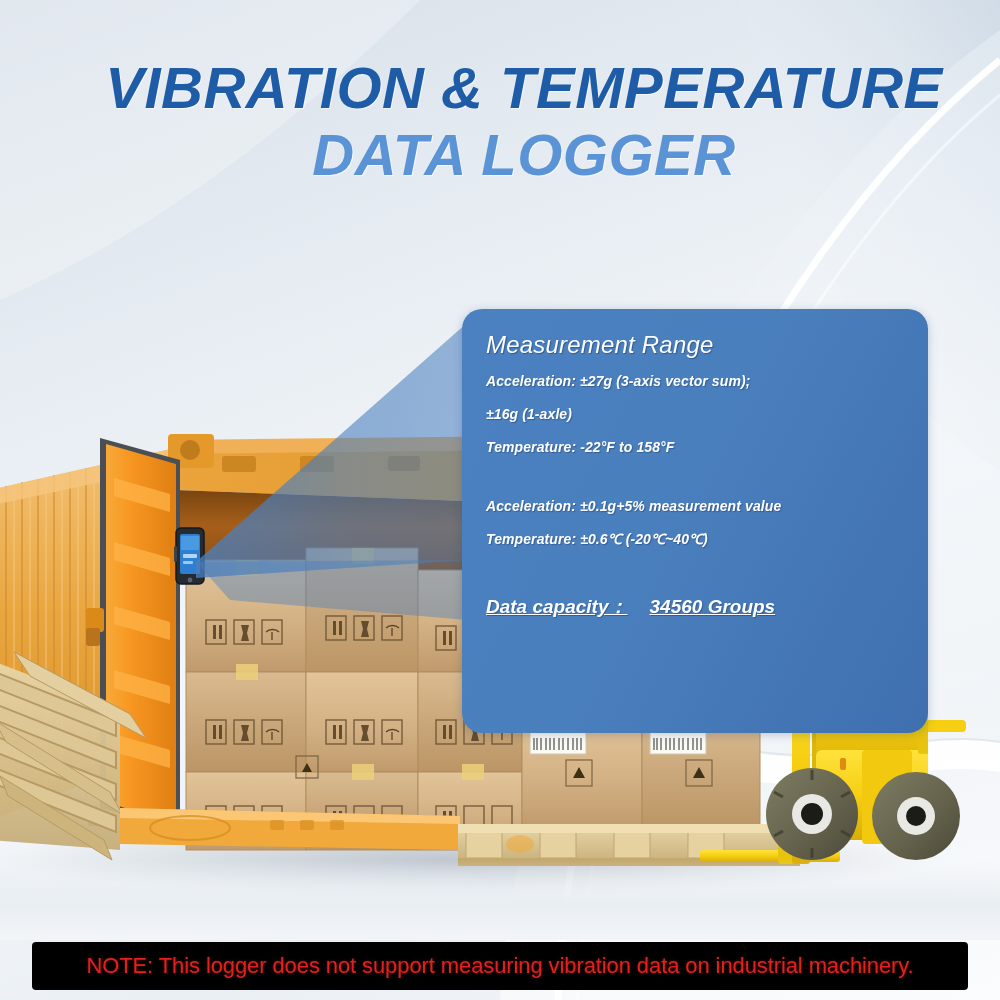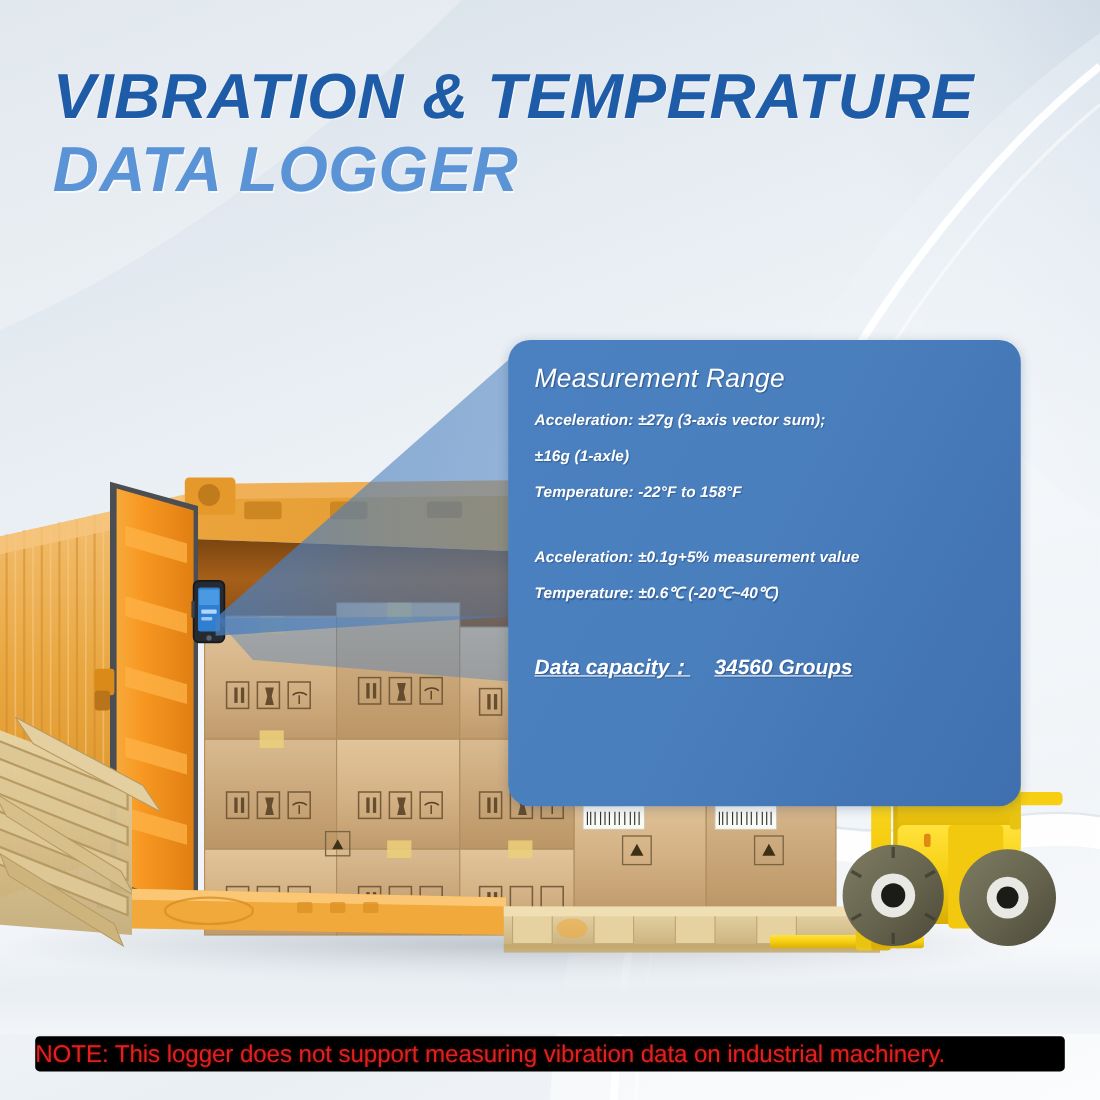--- a/index.html
+++ b/index.html
@@ -17,21 +17,21 @@
     background:
       linear-gradient(160deg,#d6dfe8 0%, #e6ecf2 28%, #f4f7fa 55%, #eaeff4 78%, #f6f8fa 100%);
   }
 
   
   .bg-svg { position:absolute; inset:0; width:1000px; height:1000px; }
 
   
   .title-block {
     position:absolute; left:0; right:0; top:58px;
-    z-index:6;padding-left:48px;
+    text-align:center; z-index:6;padding-left:48px;
   }
   .title-line1 {
     font-size:58px; font-weight:bold; font-style:italic;
     letter-spacing:0.5px;
     color:#1f5ca8;
     text-shadow:1px 1px 0 rgba(255,255,255,.65);
     line-height:1.02;
     white-space:nowrap;
   }
   .title-line2 {
@@ -82,25 +82,25 @@
     font-size:19px; font-weight:bold; font-style:italic;
     text-shadow:1px 1px 1px rgba(20,45,85,.4);
     text-decoration:underline;
   }
   .cap-line .cap-val { margin-left:22px; }
 
   
   .note-bar {
     position:absolute;
     left:32px; top:942px;
-    width:936px; height:32px;
+    width:936px; height:48px;
     background:#000000;
     border-radius:4px;
     z-index:7;
-    display:flex; align-items:center; justify-content:flex-start;
+    display:flex; align-items:center; justify-content:center;
   }
   .note-text {
     color:#e0211f;
     font-size:22px;
     font-weight:normal;
     letter-spacing:-.1px;
     white-space:nowrap;
     text-shadow:0 0 3px rgba(224,33,31,.45);
   }
 

